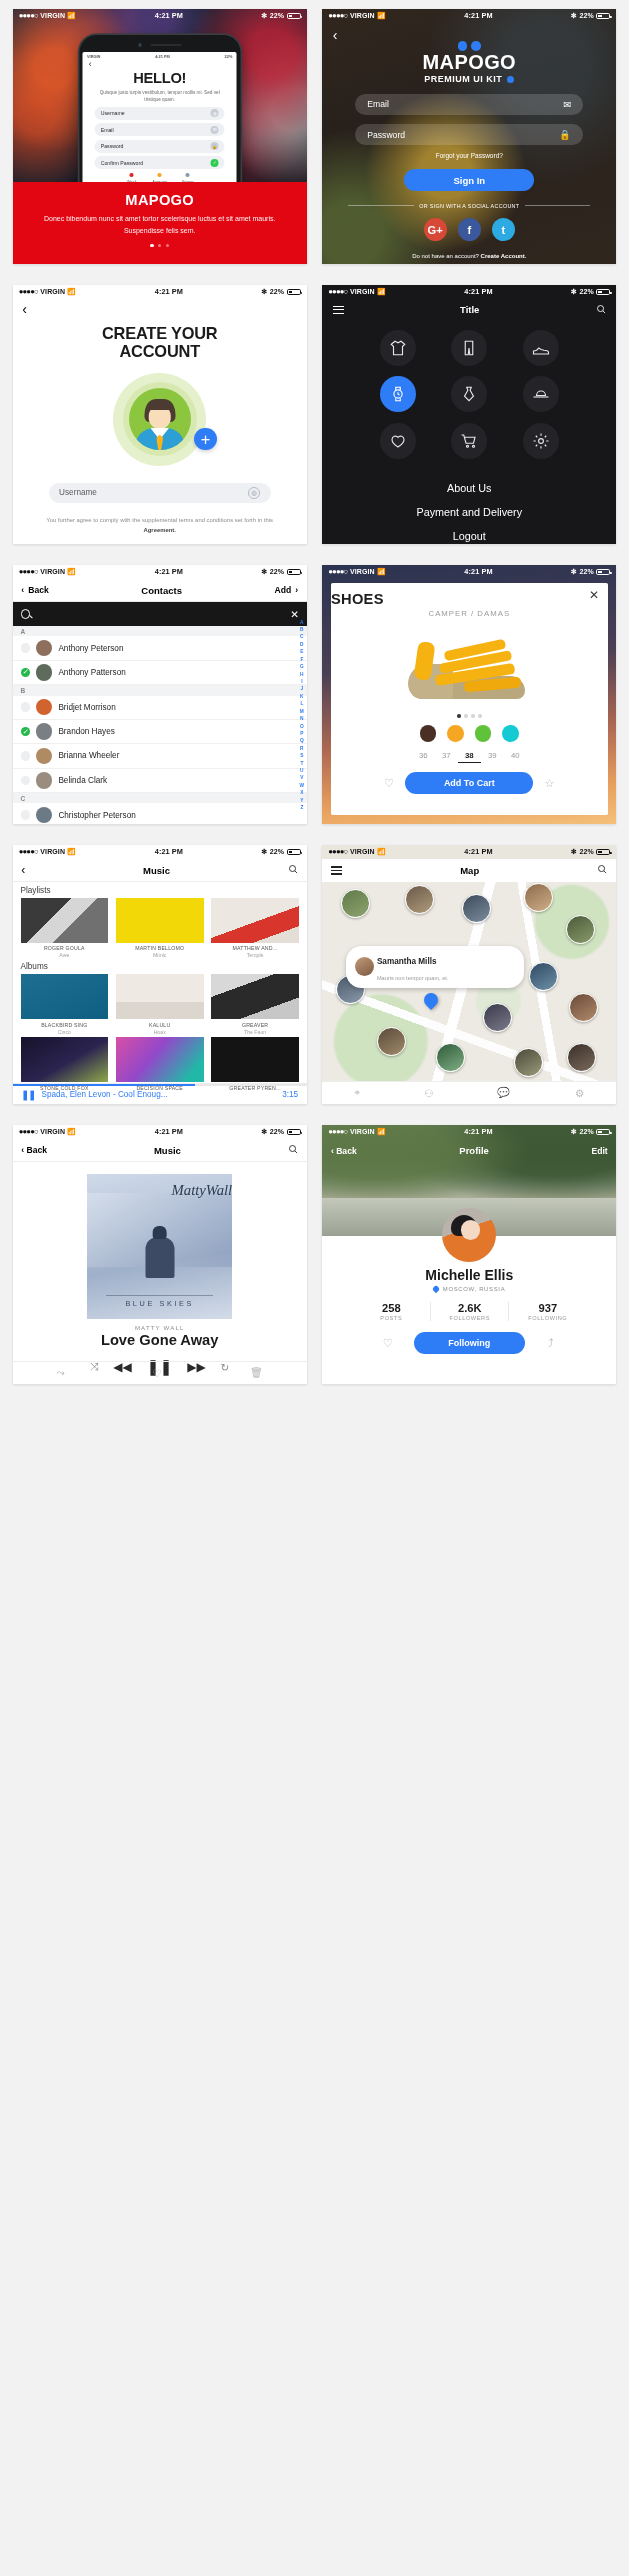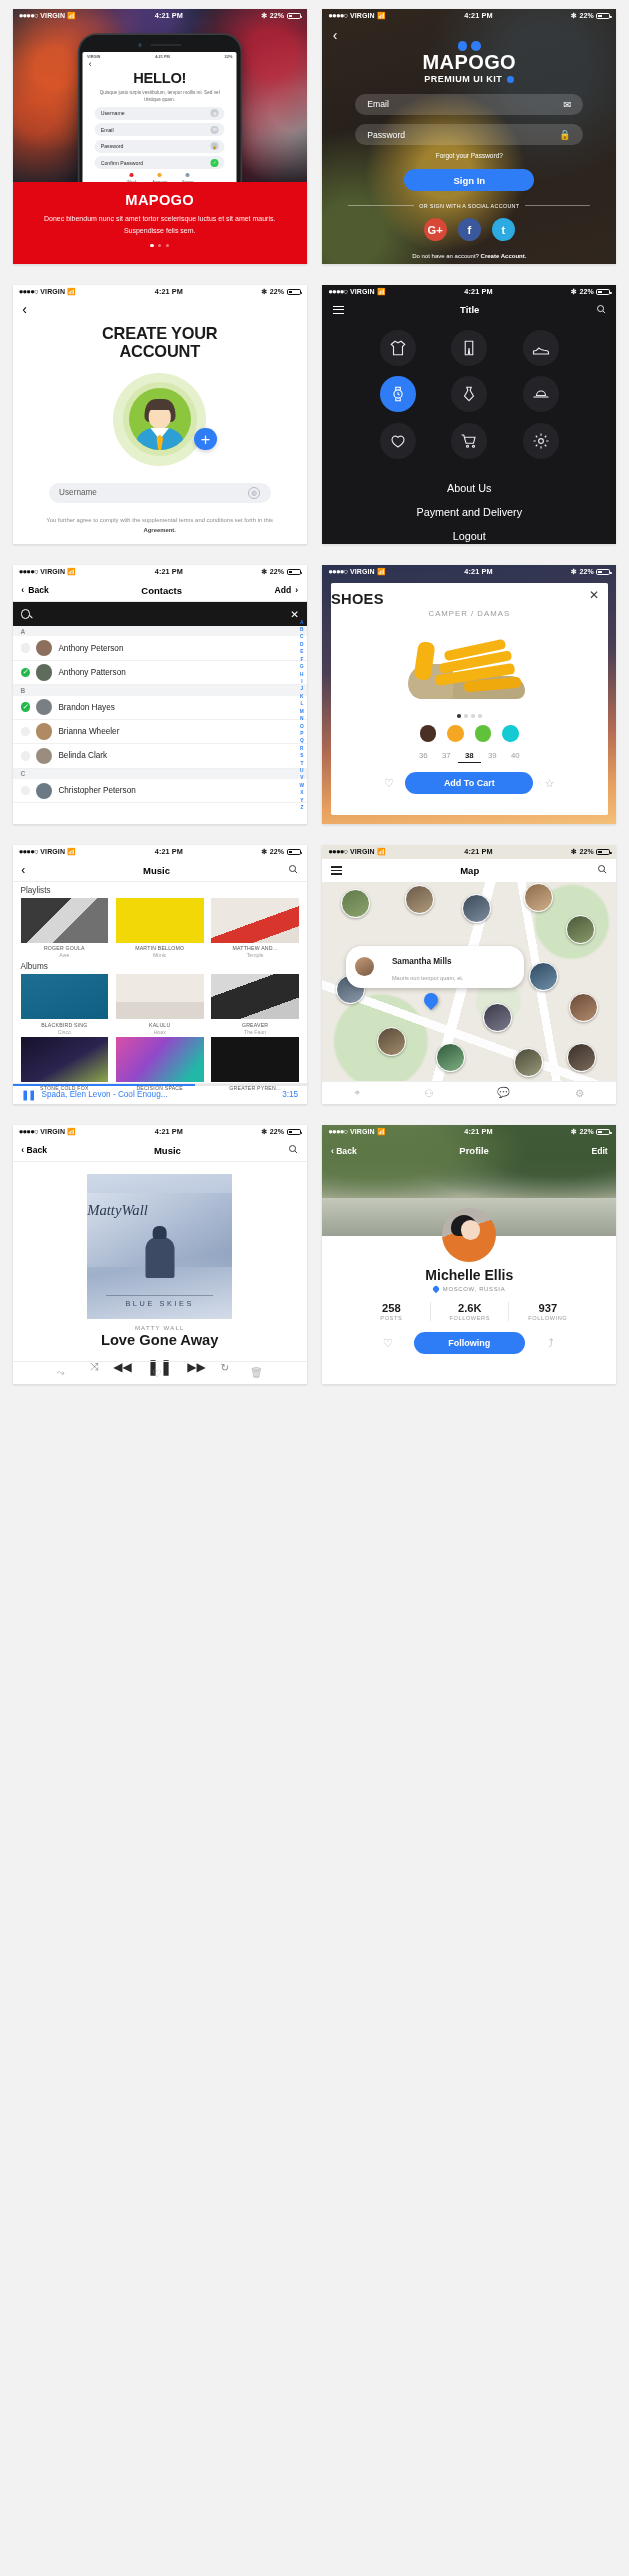--- a/index.html
+++ b/index.html
@@ -239,36 +239,36 @@
     background:
       linear-gradient(105deg, transparent 47%, #fff 47% 50%, transparent 50%),
       linear-gradient(20deg, transparent 30%, #fdfdfd 30% 33%, transparent 33%),
       linear-gradient(80deg, transparent 70%, #fff 70% 72.5%, transparent 72.5%),
       radial-gradient(circle at 20% 80%, #cfe3c1 0 16%, transparent 17%),
       radial-gradient(circle at 85% 20%, #cfe3c1 0 12%, transparent 13%),
       radial-gradient(circle at 60% 60%, #dfe9d6 0 10%, transparent 11%),
       #eceae2;}
   .mp{position:absolute;width:29px;height:29px;border-radius:50%;border:1.7px solid #fff;box-shadow:0 0.9px 2.6px rgba(0,0,0,.3);}
   .bubble{position:absolute;left:24px;top:64px;width:178px;height:42px;background:#fff;border-radius:15.6px;
-    box-shadow:0 1.7px 5.2px rgba(0,0,0,.22);display:flex;align-items:center;gap:18px;padding:0 8.6px;}
+    box-shadow:0 1.7px 5.2px rgba(0,0,0,.22);display:flex;align-items:center;gap:3px;padding:0 8.6px;}
   .bub-av{width:19px;height:19px;border-radius:50%;flex:none;background:#9ab;}
   .bub-n{font-size:8.2px;font-weight:bold;color:#1d1d1d;}
   .bub-s{font-size:5.6px;color:#9b9b9b;}
   .pin{position:absolute;left:102px;top:111px;width:14px;height:14px;border-radius:50% 50% 50% 0;background:#2f7df6;transform:rotate(-45deg);box-shadow:0 1.7px 3.5px rgba(0,0,0,.3);}
   .map-tabs{position:absolute;left:0;right:0;bottom:0;height:22.5px;background:#fff;display:flex;align-items:center;justify-content:space-around;border-top:0.9px solid #ededed;color:#b9b9b9;font-size:10.4px;}
 
   
   #p9{height:259px;}
   .alb{margin:12px auto 0;width:145px;height:145px;position:relative;overflow:hidden;
     background:linear-gradient(170deg,#cfd9e8 0%,#b9c7dc 30%,#9fb0ca 60%,#d4dce9 100%);}
   .alb-scr{position:absolute;left:0;right:0;top:19px;height:74px;
     background:linear-gradient(120deg,rgba(255,255,255,.25),rgba(120,140,175,.35));}
   .alb-fig{position:absolute;left:50%;transform:translateX(-50%);bottom:41px;width:29px;height:41px;background:#3d4a63;border-radius:12px 12px 2.6px 2.6px;}
   .alb-head{position:absolute;left:50%;transform:translateX(-50%);bottom:80px;width:14.7px;height:13px;background:#2c3750;border-radius:6px 6px 3.5px 3.5px;}
-  .alb-script{position:absolute;left:0;right:0;top:28px;text-align:left;font-family:"Liberation Serif",serif;font-style:italic;font-size:14.7px;color:#2c3a52;}
+  .alb-script{position:absolute;left:0;right:0;top:8px;text-align:right;font-family:"Liberation Serif",serif;font-style:italic;font-size:14.7px;color:#2c3a52;}
   .alb-bs{position:absolute;left:0;right:0;bottom:10.4px;text-align:center;font-size:7.3px;letter-spacing:2.6px;color:#3d4a63;}
   .alb-line{position:absolute;left:19px;right:19px;bottom:22.5px;height:0.9px;background:rgba(60,75,100,.45);}
   .pl-artist{text-align:center;font-size:6px;color:#8e8e8e;letter-spacing:1.2px;margin-top:6px;}
   .pl-title{text-align:center;font-size:14.7px;font-weight:bold;color:#1b1b1b;margin-top:1.7px;}
   .controls{display:flex;align-items:center;justify-content:center;gap:14.7px;margin-top:9.5px;color:#2a2a2a;}
   .ctl{font-size:12px;}
   .ctl.big{font-size:15.6px;}
   .ctl.mut{color:#8d8d8d;font-size:10.4px;}
   .botbar{position:absolute;left:0;right:0;bottom:0;height:22.5px;border-top:0.9px solid #ededed;display:flex;align-items:center;justify-content:space-around;color:#b3b3b3;font-size:10.4px;}
 
@@ -585,20 +585,25 @@
           <i class="cav" style="background:#8d6f5e"></i>
           <span class="cname">Anthony Peterson</span>
         </div>
       <div class="crow">
           <i class="chk on"></i>
           <i class="cav" style="background:#5f6b5c"></i>
           <span class="cname">Anthony Patterson</span>
         </div>
       <div class="sec-head">B</div>
       <div class="crow">
+          <i class="chk"></i>
+          <i class="cav" style="background:#d1632f"></i>
+          <span class="cname">Bridjet Morrison</span>
+        </div>
+      <div class="crow">
           <i class="chk on"></i>
           <i class="cav" style="background:#7a7f84"></i>
           <span class="cname">Brandon Hayes</span>
         </div>
       <div class="crow">
           <i class="chk"></i>
           <i class="cav" style="background:#b08a63"></i>
           <span class="cname">Brianna Wheeler</span>
         </div>
       <div class="crow">

